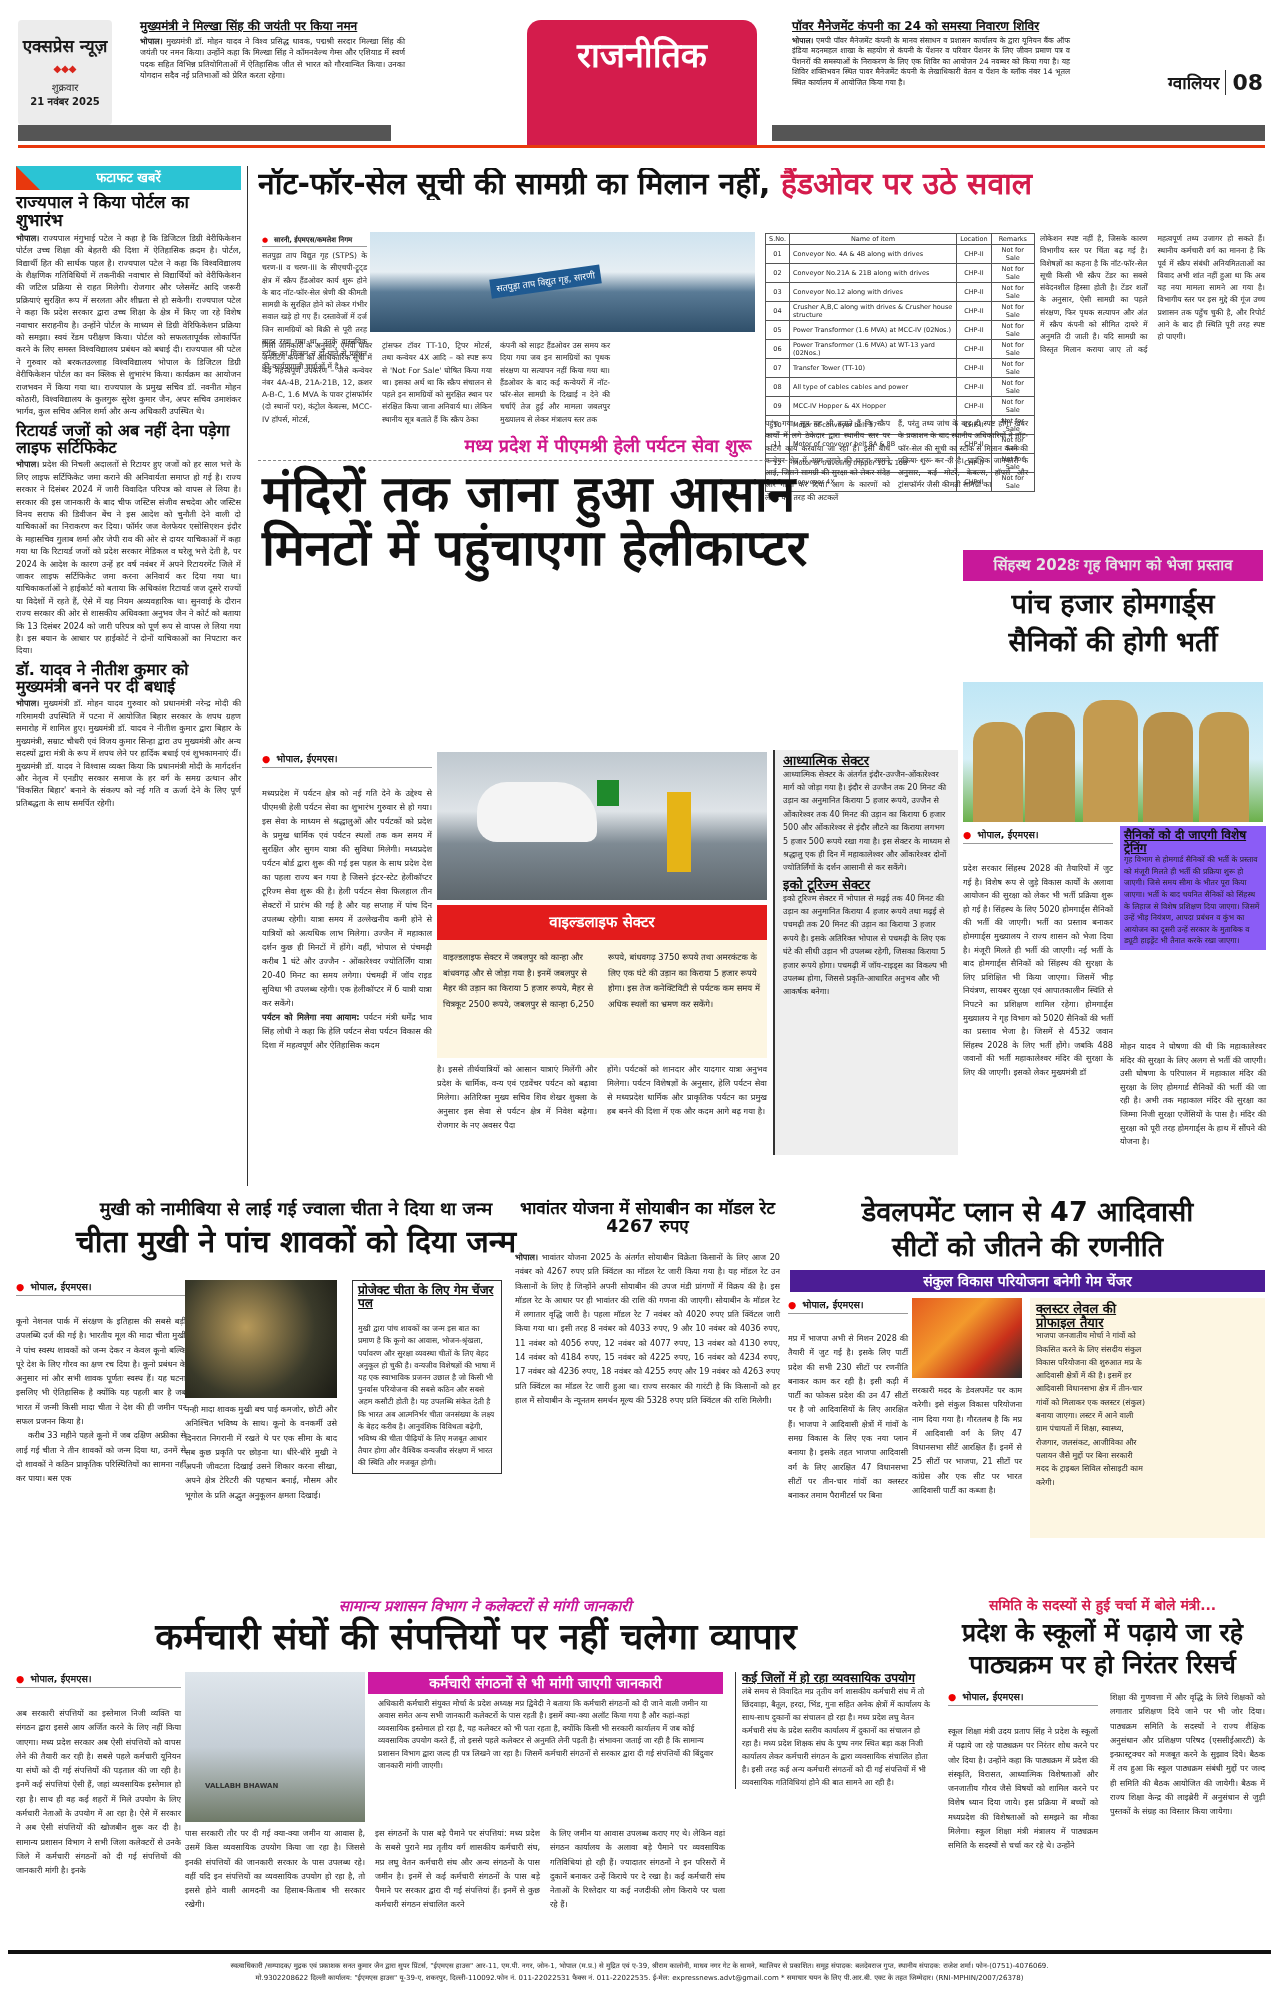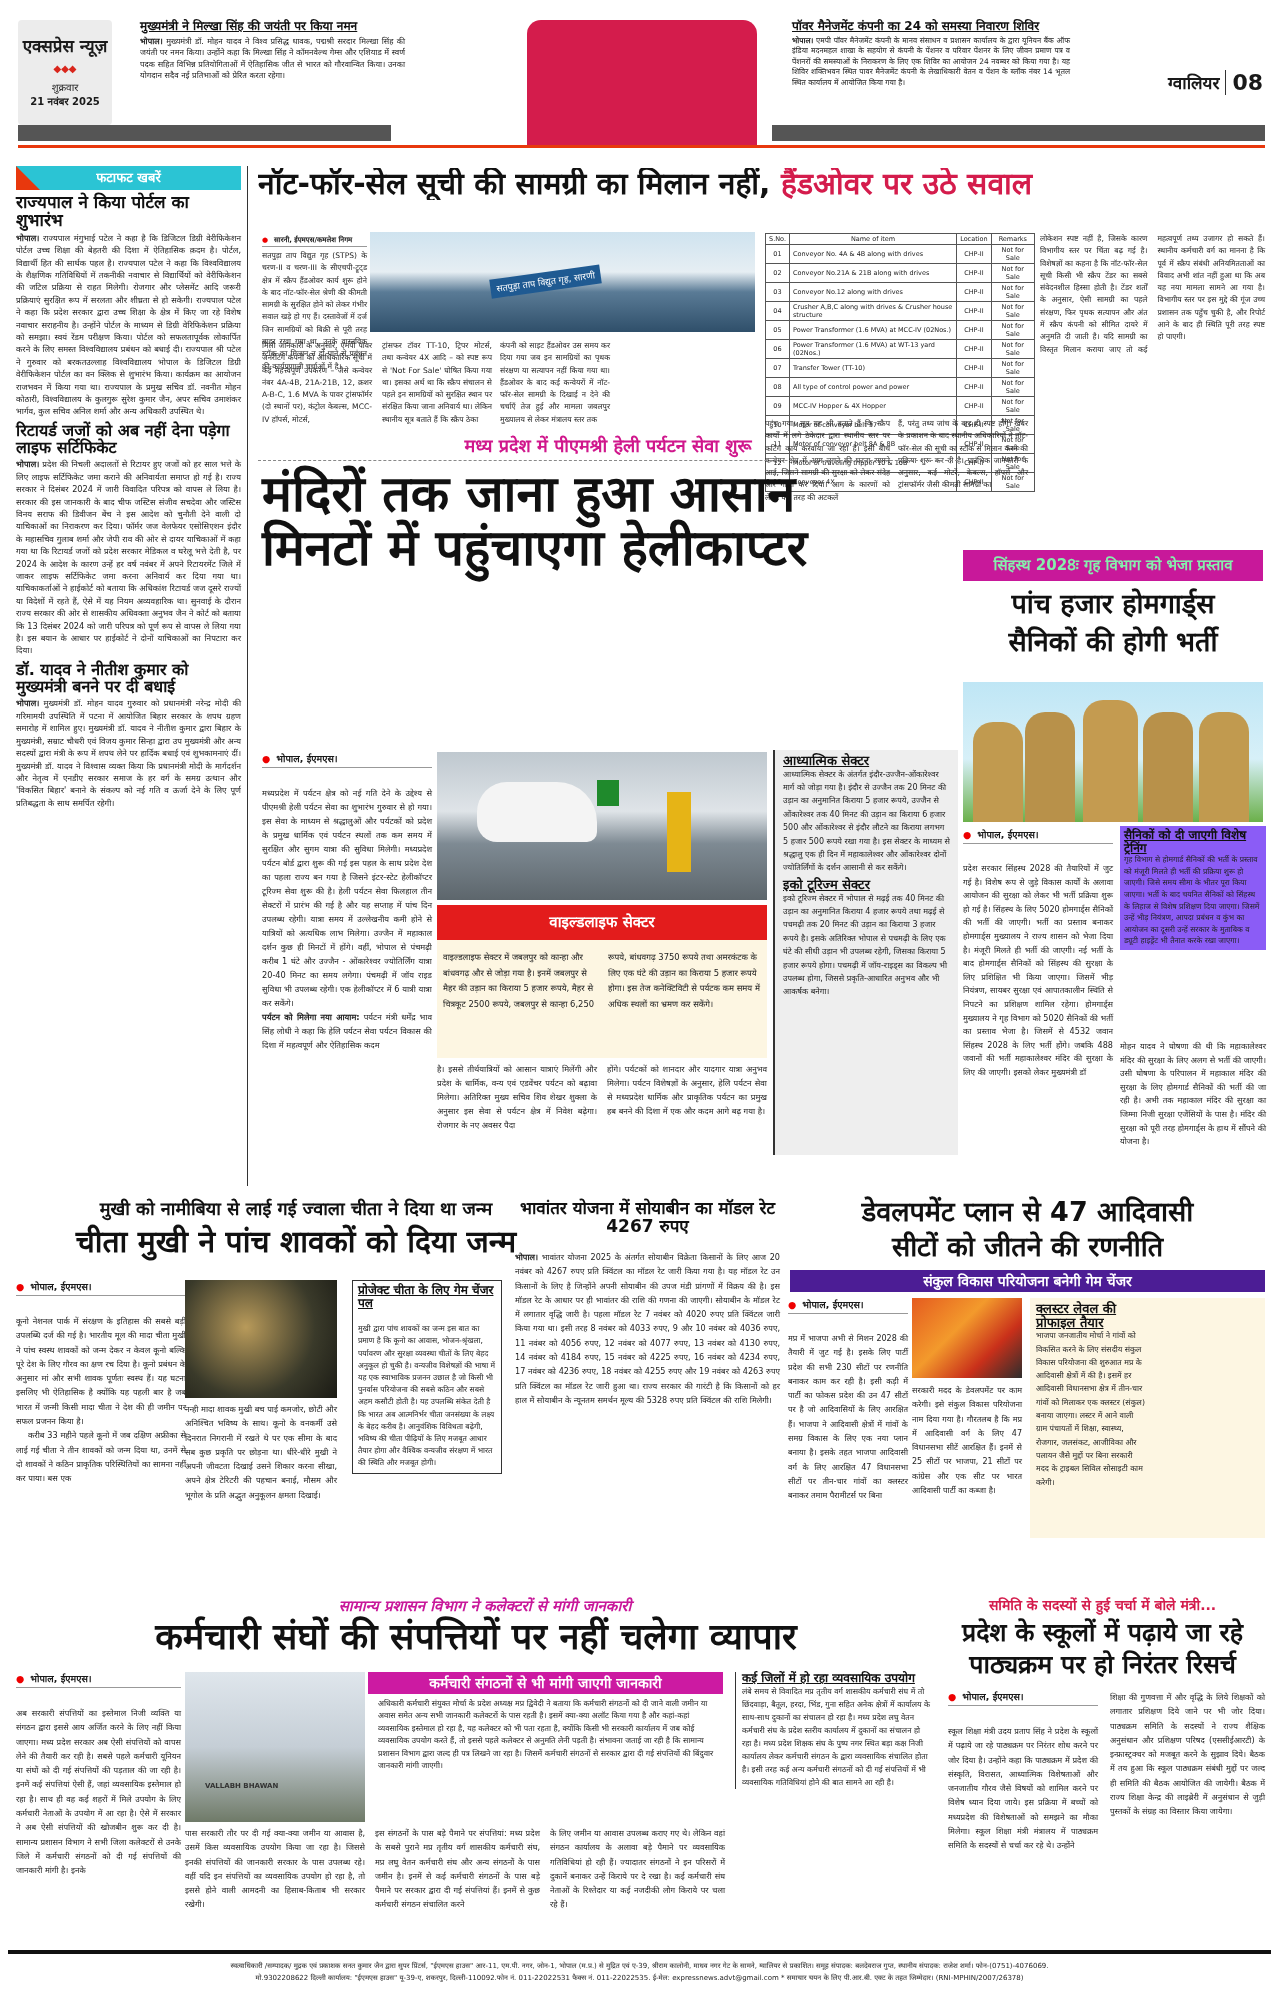--- a/index.html
+++ b/index.html
@@ -43,20 +43,21 @@
   <div class="date">21 नवंबर 2025</div>
 </div>
 
 <div class="abs" style="left:140px;top:20px;width:265px">
   <div class="hd ul" style="font-size:12px;margin-bottom:3px">मुख्यमंत्री ने मिल्खा सिंह की जयंती पर किया नमन</div>
   <div class="txt" style="font-size:8px;line-height:11.5px"><b>भोपाल।</b> <span>मुख्यमंत्री डॉ. मोहन यादव ने विश्व प्रसिद्ध धावक, पद्मश्री सरदार मिल्खा सिंह की जयंती पर नमन किया। उन्होंने कहा कि मिल्खा सिंह ने कॉमनवेल्थ गेम्स और एशियाड में स्वर्ण पदक सहित विभिन्न प्रतियोगिताओं में ऐतिहासिक जीत से भारत को गौरवान्वित किया। उनका योगदान सदैव नई प्रतिभाओं को प्रेरित करता रहेगा।</span></div>
 </div>
 <div class="abs greybar" style="left:18px;top:125px;width:373px"></div>
 
 <div class="abs section-box">
+  <div>राजनीतिक</div>
 </div>
 
 <div class="abs" style="left:792px;top:20px;width:278px">
   <div class="hd ul" style="font-size:12px;margin-bottom:3px">पॉवर मैनेजमेंट कंपनी का 24 को समस्या निवारण शिविर</div>
   <div class="txt" style="font-size:7.5px;line-height:10.5px"><b>भोपाल।</b> <span>एमपी पॉवर मैनेजमेंट कंपनी के मानव संसाधन व प्रशासन कार्यालय के द्वारा यूनियन बैंक ऑफ इंडिया मदनमहल शाखा के सहयोग से कंपनी के पेंशनर व परिवार पेंशनर के लिए जीवन प्रमाण पत्र व पेंशनरों की समस्याओं के निराकरण के लिए एक शिविर का आयोजन 24 नवम्बर को किया गया है। यह शिविर शक्तिभवन स्थित पावर मैनेजमेंट कंपनी के लेखाधिकारी वेतन व पेंशन के ब्लॉक नंबर 14 भूतल स्थित कार्यालय में आयोजित किया गया है।</span></div>
 </div>
 <div class="abs" style="left:1168px;top:70px;display:flex;align-items:center;gap:6px">
   <span class="city">ग्वालियर</span>
   <span class="pg">08</span>
 </div>
@@ -134,21 +135,21 @@
           <td style="text-align: center;">Not for Sale</td>
         </tr>
         <tr>
           <td style="text-align: center;">07</td>
           <td>Transfer Tower (TT-10)</td>
           <td style="text-align: center;">CHP-II</td>
           <td style="text-align: center;">Not for Sale</td>
         </tr>
         <tr>
           <td style="text-align: center;">08</td>
-          <td>All type of control power and power</td>
+          <td>All type of cables cables and power</td>
           <td style="text-align: center;">CHP-II</td>
           <td style="text-align: center;">Not for Sale</td>
         </tr>
         <tr>
           <td style="text-align: center;">09</td>
           <td>MCC-IV Hopper &amp; 4X Hopper</td>
           <td style="text-align: center;">CHP-II</td>
           <td style="text-align: center;">Not for Sale</td>
         </tr>
         <tr>
@@ -202,21 +203,21 @@
 </div>
 <div class="abs txt" style="left:437px;top:1062px;width:160px;font-size:8.2px;line-height:14px">है। इससे तीर्थयात्रियों को आसान यात्राएं मिलेंगी और प्रदेश के धार्मिक, वन्य एवं एडवेंचर पर्यटन को बढ़ावा मिलेगा। अतिरिक्त मुख्य सचिव शिव शेखर शुक्ला के अनुसार इस सेवा से पर्यटन क्षेत्र में निवेश बढ़ेगा। रोजगार के नए अवसर पैदा</div>
 <div class="abs txt" style="left:607px;top:1062px;width:160px;font-size:8.2px;line-height:14px">होंगे। पर्यटकों को शानदार और यादगार यात्रा अनुभव मिलेगा। पर्यटन विशेषज्ञों के अनुसार, हेलि पर्यटन सेवा से मध्यप्रदेश धार्मिक और प्राकृतिक पर्यटन का प्रमुख हब बनने की दिशा में एक और कदम आगे बढ़ गया है।</div>
 <div class="abs greybox" style="left:773px;top:750px;width:185px;height:405px;border-left:2px solid #333;padding:4px 8px">
   <div class="hd ul" style="font-size:13px">आध्यात्मिक सेक्टर</div>
   <div class="txt" style="font-size:8px;line-height:13.4px;text-align:left">आध्यात्मिक सेक्टर के अंतर्गत इंदौर-उज्जैन-ओंकारेश्वर मार्ग को जोड़ा गया है। इंदौर से उज्जैन तक 20 मिनट की उड़ान का अनुमानित किराया 5 हजार रूपये, उज्जैन से ओंकारेश्वर तक 40 मिनट की उड़ान का किराया 6 हजार 500 और ओंकारेश्वर से इंदौर लौटने का किराया लगभग 5 हजार 500 रूपये रखा गया है। इस सेक्टर के माध्यम से श्रद्धालु एक ही दिन में महाकालेश्वर और ओंकारेश्वर दोनों ज्योतिर्लिंगों के दर्शन आसानी से कर सकेंगे।</div>
   <div class="hd ul" style="font-size:13px;margin-top:3px">इको टूरिज्म सेक्टर</div>
   <div class="txt" style="font-size:8px;line-height:13.4px;text-align:left">इको टूरिज्म सेक्टर में भोपाल से मढ़ई तक 40 मिनट की उड़ान का अनुमानित किराया 4 हजार रूपये तथा मढ़ई से पचमढ़ी तक 20 मिनट की उड़ान का किराया 3 हजार रूपये है। इसके अतिरिक्त भोपाल से पचमढ़ी के लिए एक घंटे की सीधी उड़ान भी उपलब्ध रहेगी, जिसका किराया 5 हजार रूपये होगा। पचमढ़ी में जॉय-राइड्स का विकल्प भी उपलब्ध होगा, जिससे प्रकृति-आधारित अनुभव और भी आकर्षक बनेगा।</div>
 </div>
 
-<div class="abs" style="left:963px;top:550px;width:300px;height:31px;background:#c8189a;color:#86efac;font-weight:bold;font-size:15px;line-height:31px;text-align:center;white-space:nowrap">सिंहस्थ 2028ः गृह विभाग को भेजा प्रस्ताव</div>
+<div class="abs" style="left:963px;top:550px;width:300px;height:31px;background:#c8189a;color:#e5e5e5;font-weight:bold;font-size:15px;line-height:31px;text-align:center;white-space:nowrap">सिंहस्थ 2028ः गृह विभाग को भेजा प्रस्ताव</div>
 <div class="abs hd" style="left:963px;top:590px;width:300px;text-align:center;font-size:27px">पांच हजार होमगार्ड्स</div>
 <div class="abs hd" style="left:963px;top:628px;width:300px;text-align:center;font-size:27px">सैनिकों की होगी भर्ती</div>
 <div class="abs" style="left:963px;top:682px;width:300px;height:140px;background:linear-gradient(180deg,#bfe6f5,#d7f0f8 55%,#6bb04a 100%);overflow:hidden">
   <div style="position:absolute;left:10px;top:40px;width:50px;height:100px;background:#c19a4f;border-radius:20px 20px 0 0"></div>
   <div style="position:absolute;left:62px;top:30px;width:50px;height:110px;background:#b8914a;border-radius:20px 20px 0 0"></div>
   <div style="position:absolute;left:120px;top:18px;width:55px;height:122px;background:#c49b50;border-radius:20px 20px 0 0"></div>
   <div style="position:absolute;left:180px;top:30px;width:50px;height:110px;background:#b8914a;border-radius:20px 20px 0 0"></div>
   <div style="position:absolute;left:236px;top:30px;width:50px;height:110px;background:#c19a4f;border-radius:20px 20px 0 0"></div>
 </div>
 <div class="abs" style="left:963px;top:828px;width:150px">

